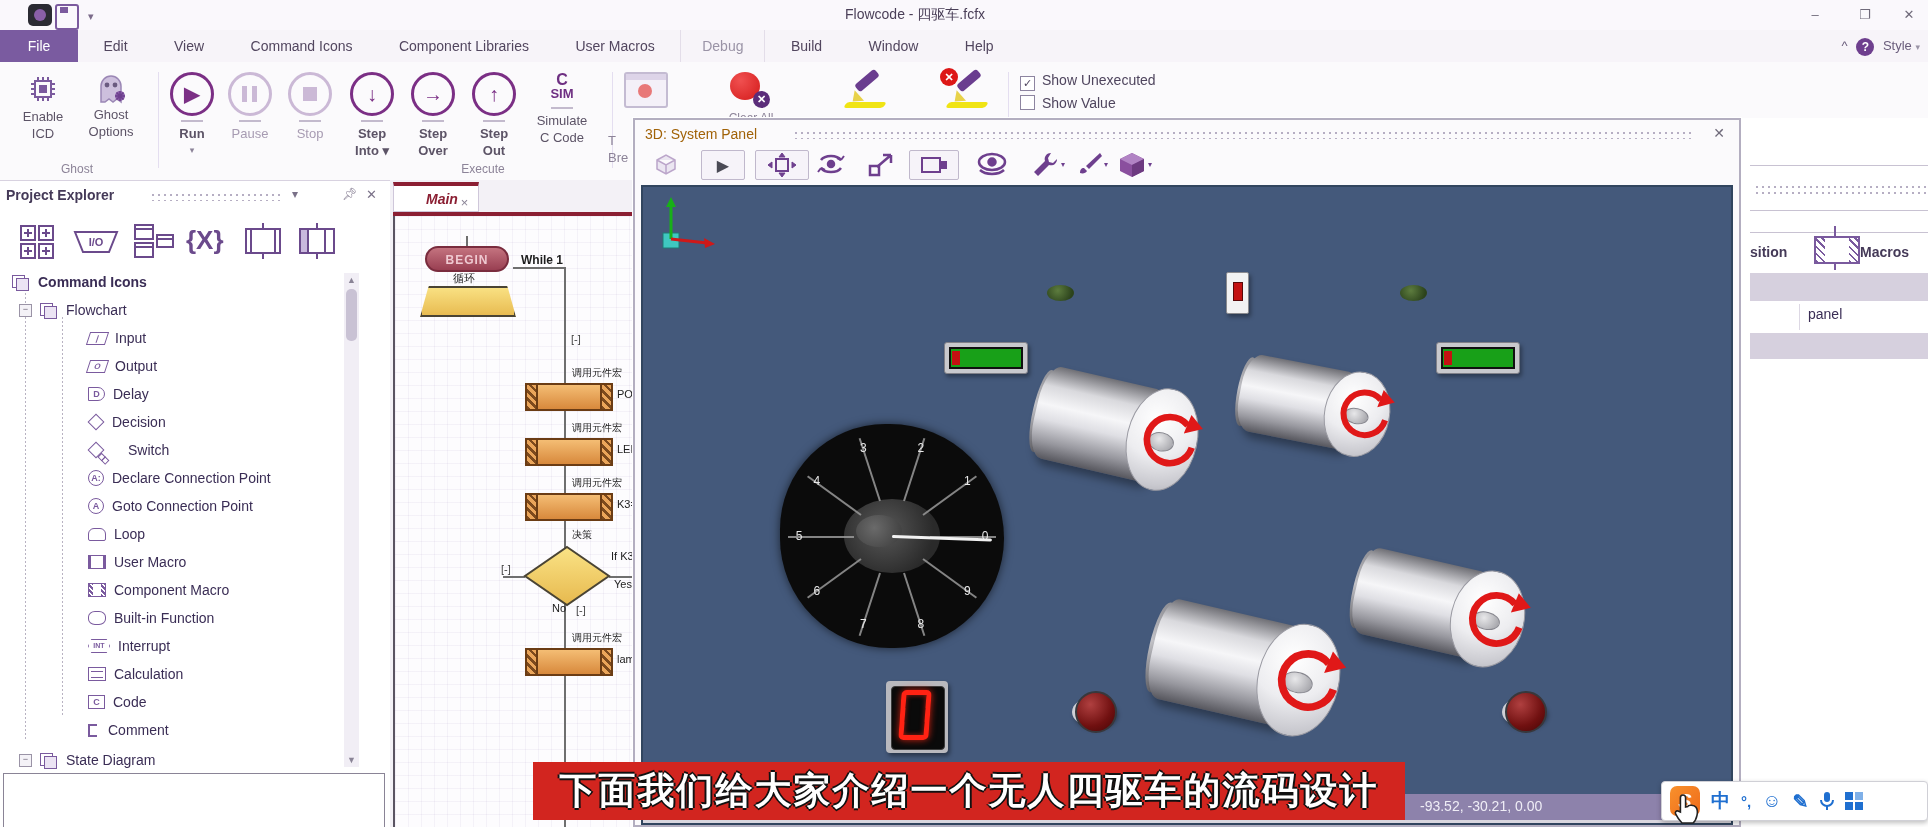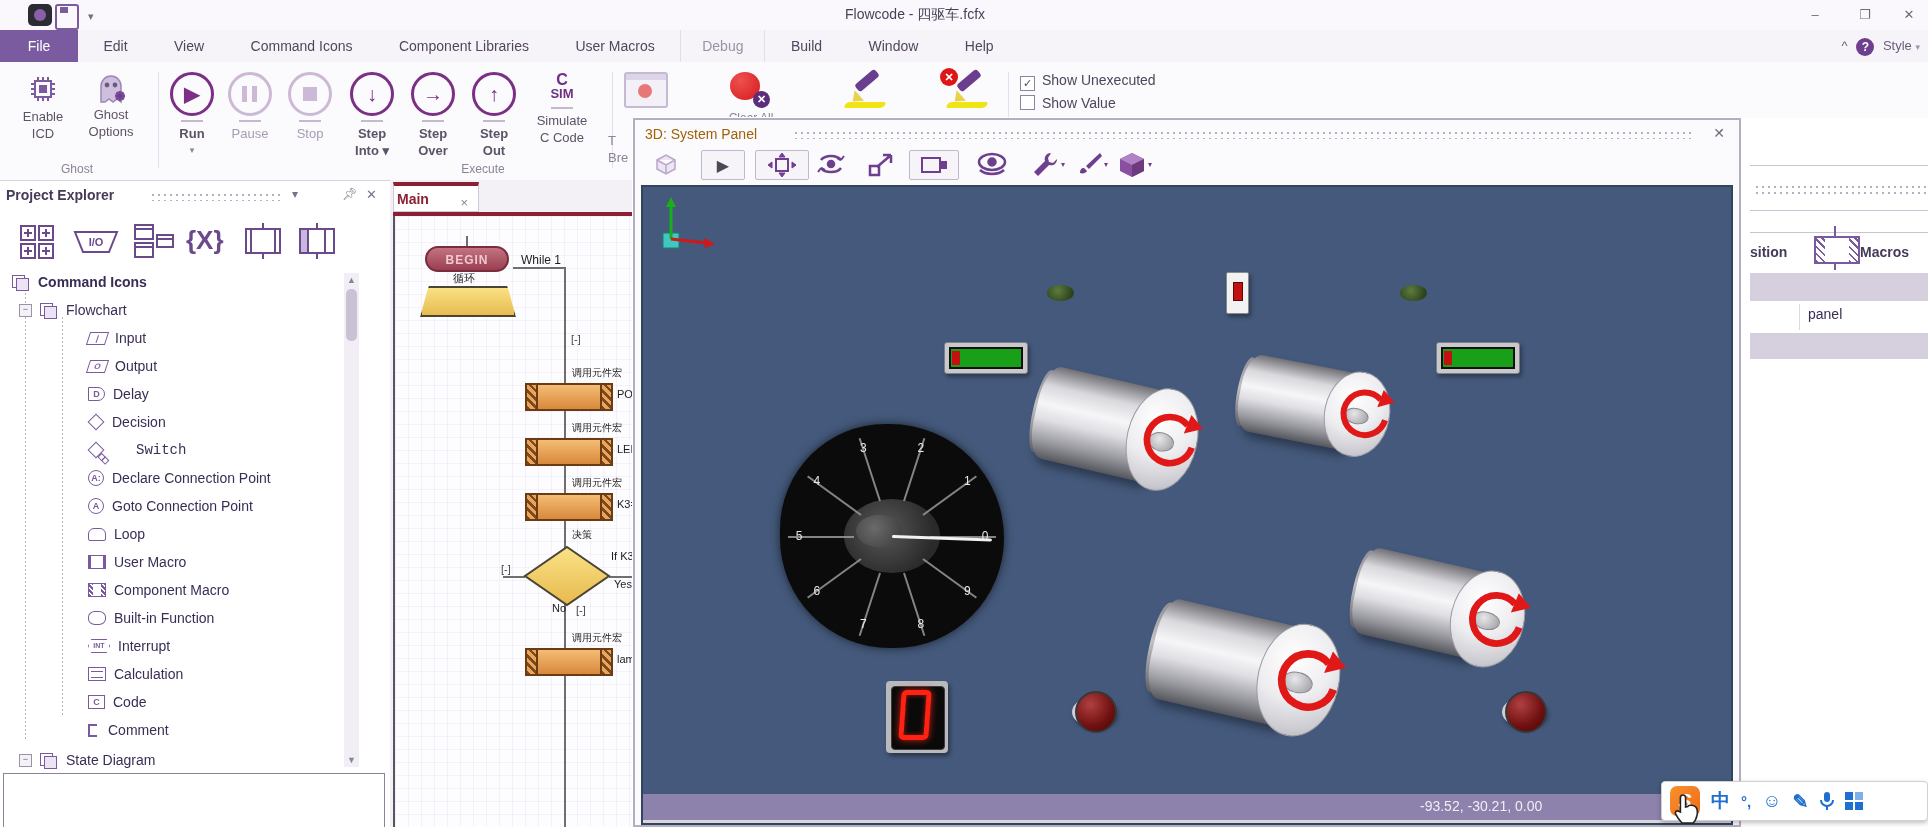--- a/index.html
+++ b/index.html
@@ -96,21 +96,21 @@
   .tic-comment::before,.tic-comment::after{content:"";position:absolute;left:0;width:7px;height:2px;background:#7a5a9e;}
   .tic-comment::before{top:0;} .tic-comment::after{bottom:0;}
   .pe-scroll{position:absolute;left:344px;top:92px;width:15px;height:494px;background:#f1eef5;}
   .pe-scroll .arr{position:absolute;left:0;width:15px;height:14px;color:#8a8496;font-size:9px;text-align:center;line-height:14px;}
   .pe-scroll .thumb{position:absolute;left:2px;top:16px;width:11px;height:52px;background:#c9c2d4;border-radius:5px;}
   .pe-bottom{position:absolute;left:3px;top:592px;width:380px;height:54px;border:1px solid #8a8496;background:#fff;}
 
   
   .editor{position:absolute;left:390px;top:180px;width:1538px;height:647px;background:#f3f1f6;}
   .tabstrip{position:absolute;left:0;top:0;width:100%;height:36px;}
-  .tab-main{position:absolute;left:3px;top:2px;width:86px;height:30px;background:#fff;border:1px solid #cfc7da;border-top:4px solid #8b1f33;font-size:14px;font-weight:bold;color:#8b1f33;text-align:left;line-height:26px;padding-left:3px;box-sizing:border-box;}
+  .tab-main{position:absolute;left:3px;top:2px;width:86px;height:30px;background:#fff;border:1px solid #cfc7da;border-top:4px solid #8b1f33;font-size:14px;font-weight:bold;color:#8b1f33;text-align:left;line-height:26px;padding-left:32px;box-sizing:border-box;font-style:italic;}
   .tab-x{position:absolute;right:10px;top:4px;color:#8a8496;font-weight:normal;font-size:13px;}
   .redline{position:absolute;left:3px;top:32px;width:640px;height:4px;background:#8b1f33;}
   .canvas{position:absolute;left:3px;top:36px;right:0;bottom:0;background:#fdfcfe;border-left:2px solid #5a5462;
     background-image:linear-gradient(rgba(130,110,170,0.07) 1px,transparent 1px),linear-gradient(90deg,rgba(130,110,170,0.07) 1px,transparent 1px);
     background-size:13px 13px;}
   .fc-line{position:absolute;background:#6f6f6f;}
   .fc-lbl{position:absolute;font-size:11px;color:#1d1d1d;white-space:nowrap;}
   .begin{position:absolute;left:30px;top:30px;width:84px;height:26px;border-radius:13px;border:2px solid #7a2c3e;background:linear-gradient(180deg,#c4737f,#993f52);color:#efc9d1;font-size:12px;font-weight:bold;letter-spacing:1px;text-align:center;line-height:24px;box-sizing:border-box;}
   .trap{position:absolute;left:25px;top:70px;width:96px;height:31px;background:linear-gradient(180deg,#fae386,#e7b94e);clip-path:polygon(9% 0,91% 0,100% 100%,0 100%);filter:drop-shadow(0 1px 1px rgba(60,50,20,.5));}
   .trap::before{content:"";position:absolute;inset:0;clip-path:polygon(9% 0,91% 0,100% 100%,0 100%);background:transparent;border:2px solid #4a4434;box-sizing:border-box;}
@@ -418,21 +418,21 @@
       </div>
       <div class="trow" style="left:88px;top:140px;">
         <span class="tic tic-dec"></span>
         <span>Decision</span>
       </div>
       <div class="trow" style="left:88px;top:168px;">
         <span class="tic tic-dec tic-sw">
             <span class="sq"></span>
             <span class="sq sq2"></span>
           </span>
-        <span style="margin-left:24px;font-family:Liberation Mono, monospace;">Switch</span>
+        <span style="margin-left:16px;">Switch</span>
       </div>
       <div class="trow" style="left:88px;top:196px;">
         <span class="tic tic-circle">A:</span>
         <span>Declare Connection Point</span>
       </div>
       <div class="trow" style="left:88px;top:224px;">
         <span class="tic tic-circle">A</span>
         <span>Goto Connection Point</span>
       </div>
       <div class="trow" style="left:88px;top:252px;">
@@ -494,21 +494,21 @@
 
       <div class="fc-line" style="left:71px;top:20px;width:2px;height:15px;"></div>
       <div class="fc-line" style="left:118px;top:51px;width:52px;height:2px;"></div>
       <div class="fc-line" style="left:169px;top:51px;width:2px;height:560px;"></div>
       <div class="fc-line" style="left:108px;top:360px;width:22px;height:2px;"></div>
       <div class="fc-line" style="left:214px;top:360px;width:30px;height:2px;"></div>
 
       <div class="begin">BEGIN</div>
       <div class="fc-lbl" style="left:58px;top:55px;">循环</div>
       <div class="trap"></div>
-      <div class="fc-lbl" style="left:126px;top:37px;font-size:12px;">While 1</div>
+      <div class="fc-lbl" style="left:126px;top:37px;font-size:12px;font-weight:bold;">While 1</div>
       <div class="fc-lbl" style="left:176px;top:117px;color:#444;">[-]</div>
 
       <div class="fc-lbl" style="left:177px;top:150px;font-size:10px;">调用元件宏</div>
       <div class="macrobox" style="top:167px;"></div>
       <div class="fc-lbl" style="left:222px;top:172px;">PO</div>
 
       <div class="fc-lbl" style="left:177px;top:205px;font-size:10px;">调用元件宏</div>
       <div class="macrobox" style="top:222px;"></div>
       <div class="fc-lbl" style="left:222px;top:227px;">LED</div>
 
@@ -731,20 +731,23 @@
           <div class="dome"></div>
         </div>
 
       <div class="vstatus">
         <span class="coords">-93.52, -30.21, 0.00</span>
       </div>
       <div class="vbottom"></div>
     </div>
   </div>
 
+  <div class="subtitle">
+    <span>下面我们给大家介绍一个无人四驱车的流码设计</span>
+  </div>
 
   <div class="imebar">
     <div class="sogou">S</div>
     <span class="imeglyph">中</span>
     <span class="imeglyph" style="font-size:15px;">°,</span>
     <span class="imeglyph">☺</span>
     <span class="imeglyph">✎</span>
     <svg width="14" height="20" viewBox="0 0 14 20">
       <rect x="4" y="1" width="6" height="10" rx="3" fill="#1f6fd0"></rect>
         <path d="M1 9a6 6 0 0 0 12 0" fill="none" stroke="#1f6fd0" stroke-width="2"></path>

